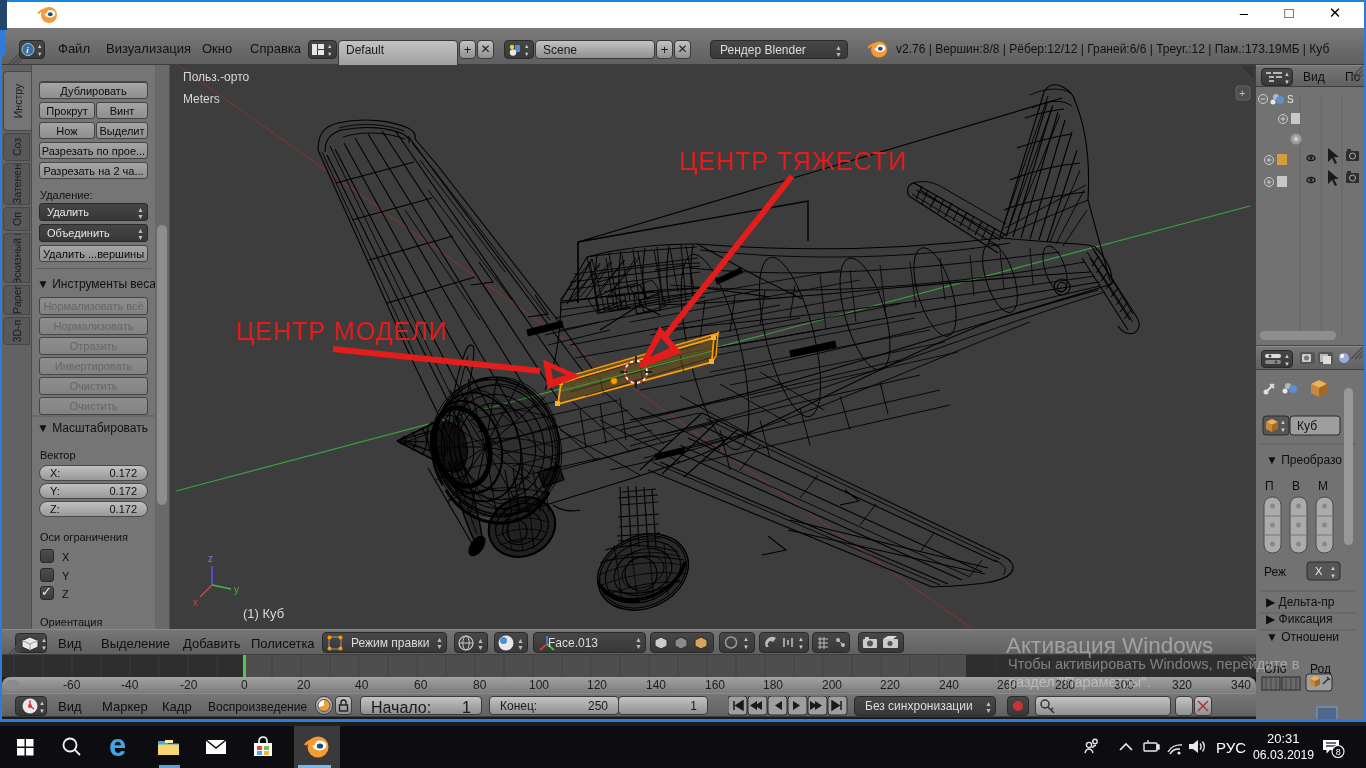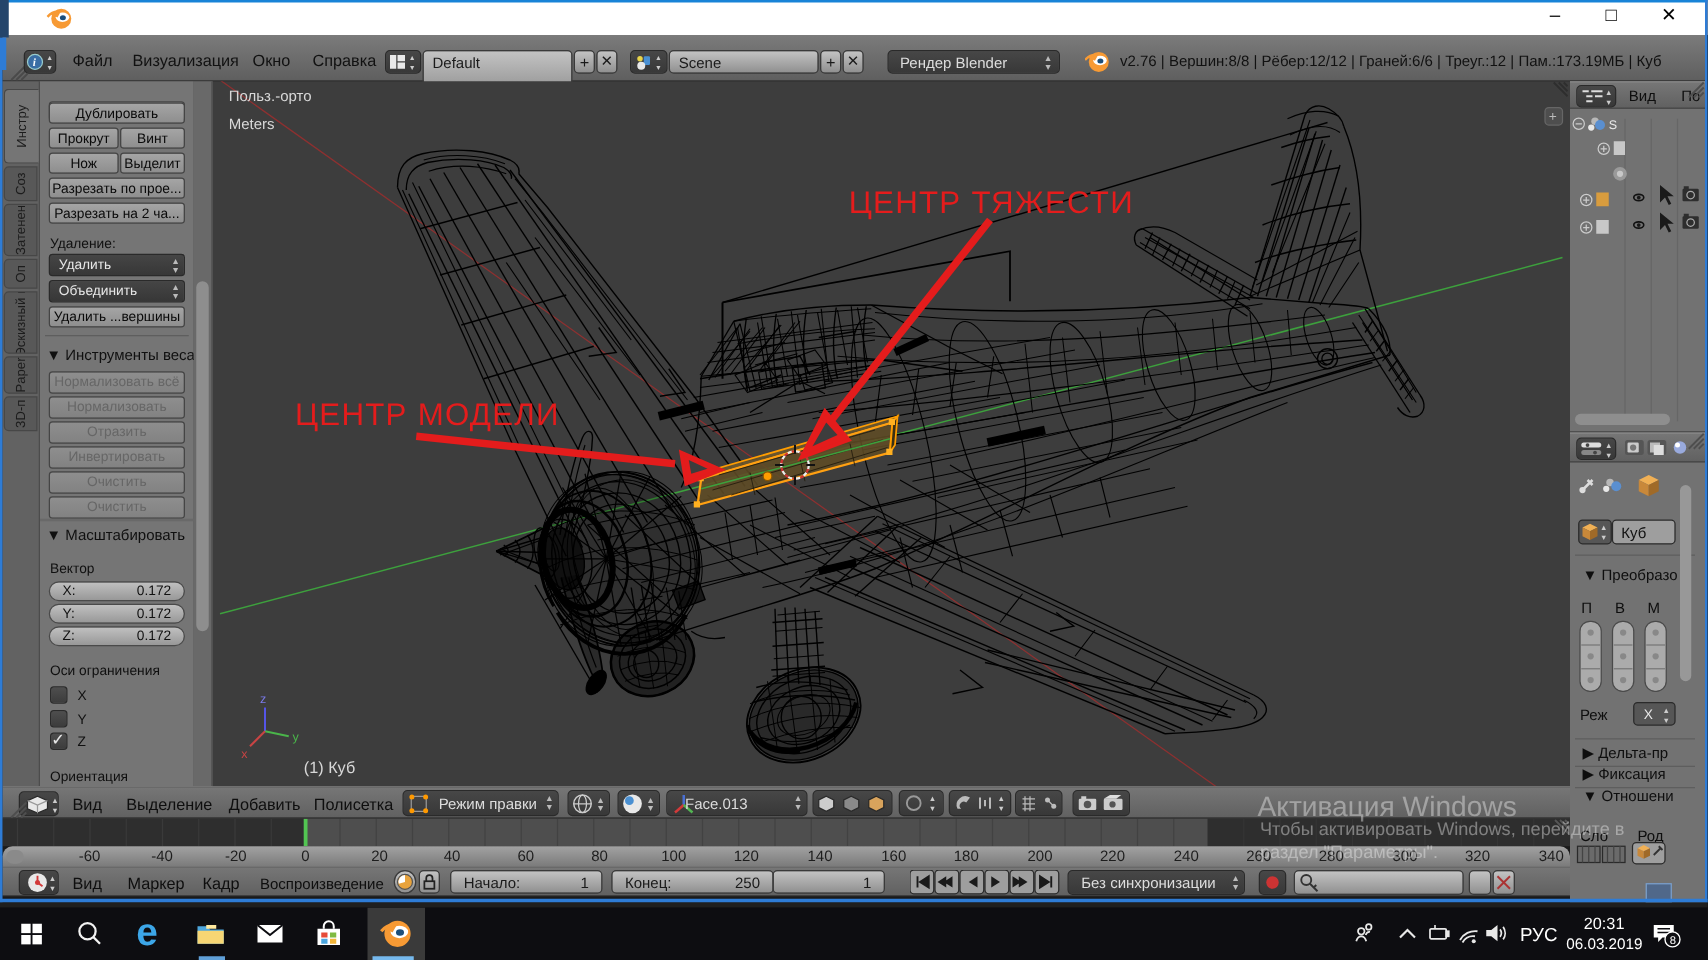--- a/index.html
+++ b/index.html
@@ -755,21 +755,21 @@
   <div class="hmenu" style="left:160px;top:5px;">Кадр</div>
   <div class="hmenu" style="left:206px;top:6px;font-size:12px;">Воспроизведение</div>
   <div class="abs fieldlight" style="left:313px;top:2px;width:18px;height:19px;border-radius:9px;"><svg width="16" height="17">
           <circle cx="8" cy="8.5" r="6" fill="#e8a33d" stroke="#555"></circle>
           <path d="M8,8.5 L8,3 A5.5,5.5 0 0,0 3,10 z" fill="#fff"></path>
         </svg></div>
   <div class="abs fieldlight" style="left:333px;top:2px;width:17px;height:19px;"><svg width="15" height="17">
           <rect x="3.5" y="8" width="8" height="6" fill="none" stroke="#222" stroke-width="1.4"></rect>
           <path d="M5,8 v-2.5 a2.5,2.5 0 0,1 5,0 V8" fill="none" stroke="#222" stroke-width="1.4"></path>
         </svg></div>
-  <div class="abs fieldlight" style="left:358px;top:2px;width:122px;height:19px;font-size:12px;">
+  <div class="abs fieldlight" style="left:358px;top:2px;width:122px;height:19px;font-size:16px;">
         <span style="position:absolute;left:10px;top:2px;">Начало:</span>
         <span style="position:absolute;right:10px;top:2px;">1</span>
       </div>
   <div class="abs fieldlight" style="left:487px;top:2px;width:130px;height:19px;font-size:12px;">
         <span style="position:absolute;left:10px;top:2px;">Конец:</span>
         <span style="position:absolute;right:10px;top:2px;">250</span>
       </div>
   <div class="abs fieldlight" style="left:616px;top:2px;width:90px;height:19px;font-size:12px;">
         <span style="position:absolute;right:10px;top:2px;">1</span>
       </div>

